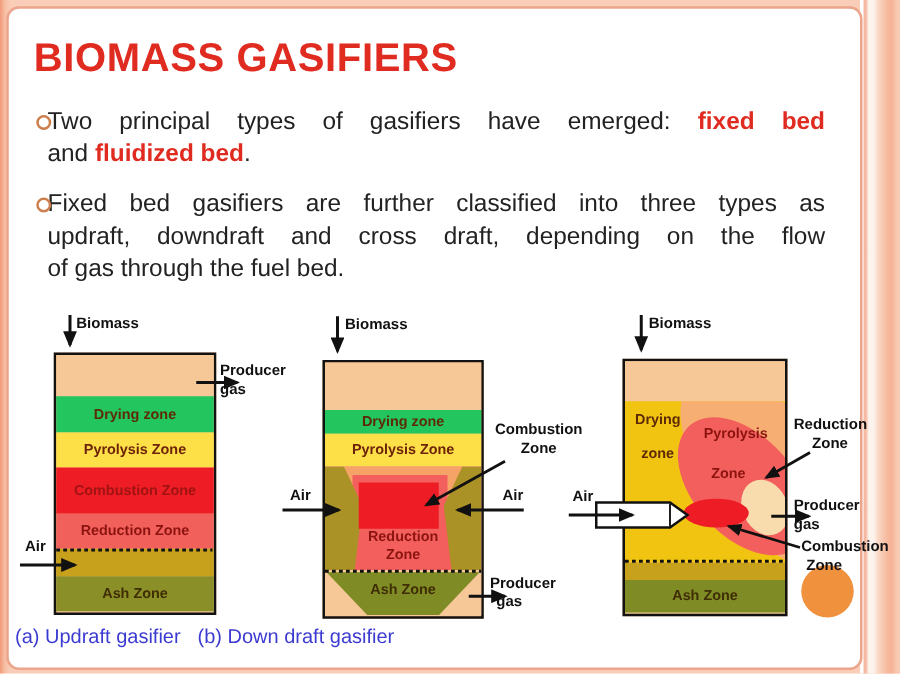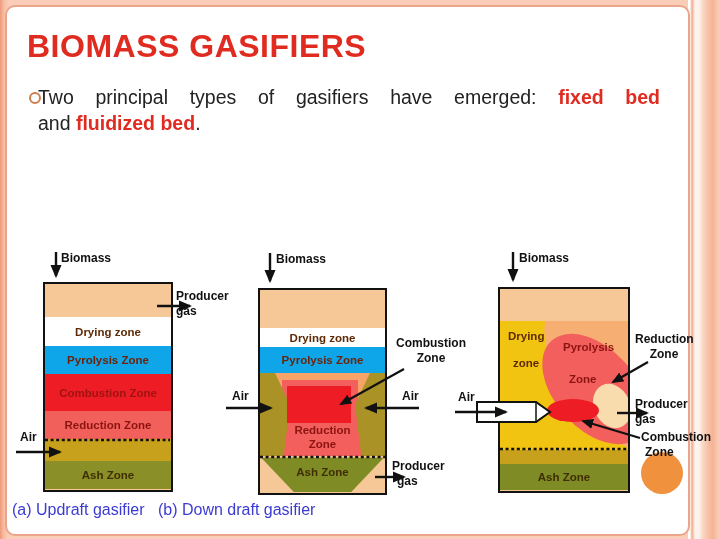--- a/index.html
+++ b/index.html
@@ -15,22 +15,22 @@
   .bullet{position:absolute;left:27px;width:633px;font-size:19.5px;line-height:26px;color:#222;z-index:6;}
   .bullet .ring{position:absolute;left:2px;top:8px;width:8px;height:8px;border:2px solid #cd7f4e;border-radius:50%;background:#fff;}
   .bullet .txt{display:block;margin-left:11px;}
   .jline{display:block;text-align:justify;text-align-last:justify;}
   .lline{display:block;text-align:left;}
   .red{color:#e02b21;font-weight:bold;}
   
   .gbox{position:absolute;border:2.5px solid #121212;box-sizing:border-box;z-index:3;background:#f7c897;}
   .zone{display:flex;align-items:center;justify-content:center;font-size:11.5px;font-weight:bold;}
   .z-peach{background:#f7c897;}
-  .z-dry{background:#ffffff;color:#5e2a06;}
-  .z-pyr{background:#0ea5e9;color:#6e2208;}
+  .z-dry{background:#22c55e;color:#5e2a06;}
+  .z-pyr{background:#fde047;color:#6e2208;}
   .z-red{background:#f2605c;color:#8c1410;}
   .z-comb{background:#ee1c24;color:#a01313;}
   .z-must{background:#c8a11c;}
   .z-ash{background:#8a8f28;color:#3f2d04;}
   
   .bmid{position:relative;background:#f6a368;overflow:hidden;}
   .bmid .salmon1{position:absolute;left:22px;top:7px;width:76px;height:49px;background:#f35f5c;}
   .bmid .salmon2{position:absolute;left:0;top:48px;width:124px;height:35px;background:#f35f5c;}
   .bmid .wedgeL{position:absolute;inset:0;background:#ab9226;clip-path:polygon(0 0,12% 0,24% 38%,19% 100%,0 100%);}
   .bmid .wedgeR{position:absolute;inset:0;background:#ab9226;clip-path:polygon(100% 0,88% 0,76% 38%,81% 100%,100% 100%);}
@@ -63,20 +63,28 @@
   <div class="title">BIOMASS GASIFIERS</div>
 
   <div class="bullet" style="top:84px;">
     <span class="ring"></span>
     <span class="txt">
       <span class="jline"><span>Two principal types of gasifiers have emerged: </span><span class="red">fixed bed</span></span>
       <span class="lline"><span>and </span><span class="red">fluidized bed</span><span>.</span></span>
     </span>
   </div>
 
+  <div class="bullet" style="top:150px;">
+    <span class="ring"></span>
+    <span class="txt">
+      <span class="jline">Fixed bed gasifiers are further classified into three types as</span>
+      <span class="jline">updraft, downdraft and cross draft, depending on the flow</span>
+      <span class="lline">of gas through the fuel bed.</span>
+    </span>
+  </div>
 
   <div class="gbox" style="left:43px;top:282px;width:130px;height:210px;">
     <div class="zone z-peach" style="height:33px;"></div>
     <div class="zone z-dry" style="height:29px;">Drying zone</div>
     <div class="zone z-pyr" style="height:28px;">Pyrolysis Zone</div>
     <div class="zone z-comb" style="height:37px;">Combustion Zone</div>
     <div class="zone z-red" style="height:28px;">Reduction Zone</div>
     <div class="zone z-must" style="height:22px;"></div>
     <div class="zone z-ash" style="height:28px;">Ash Zone</div>
   </div>

